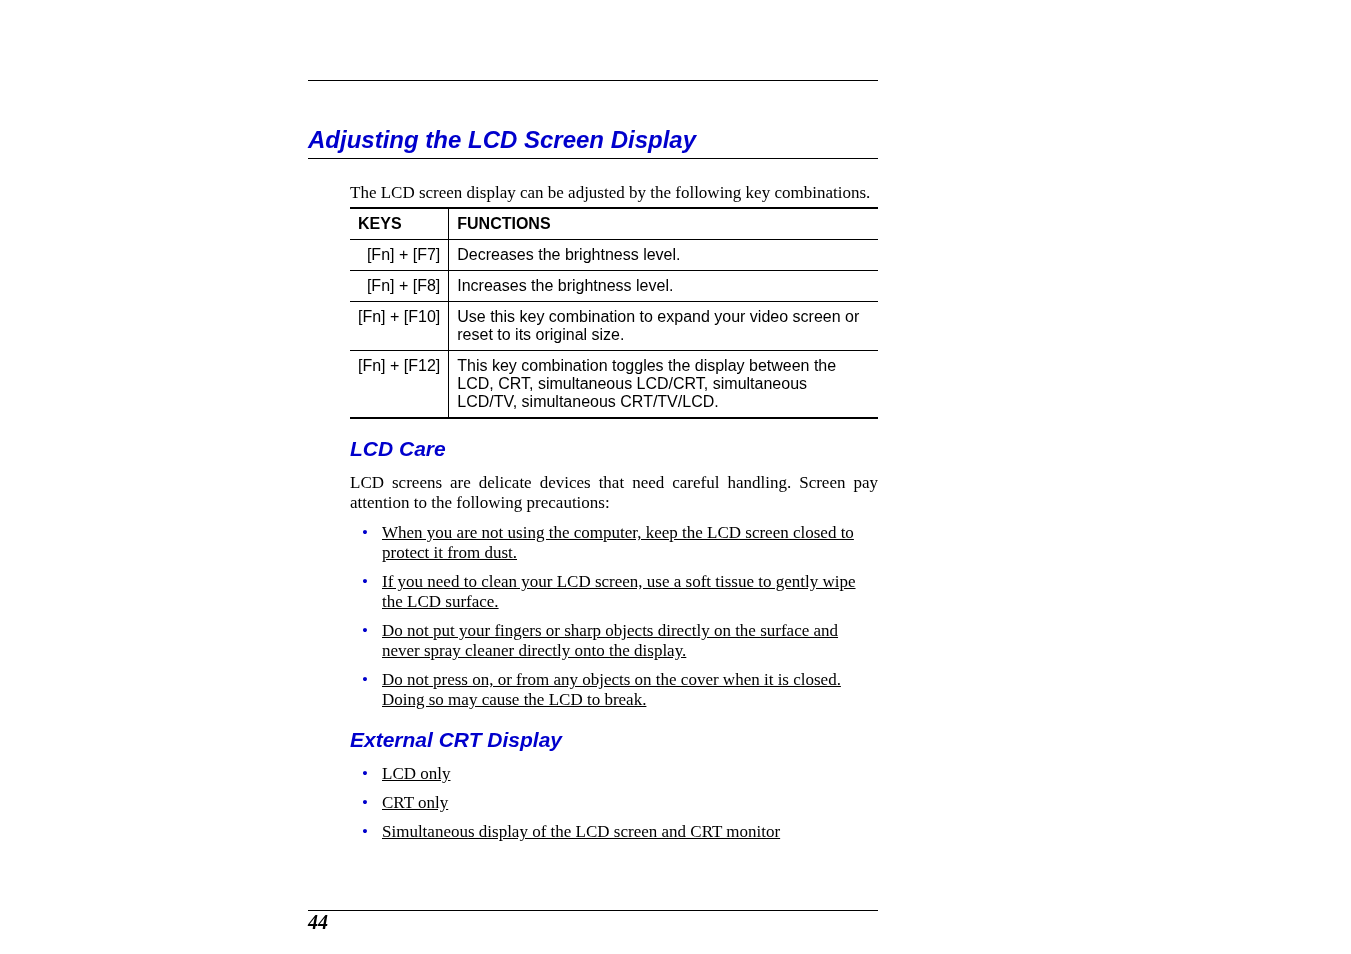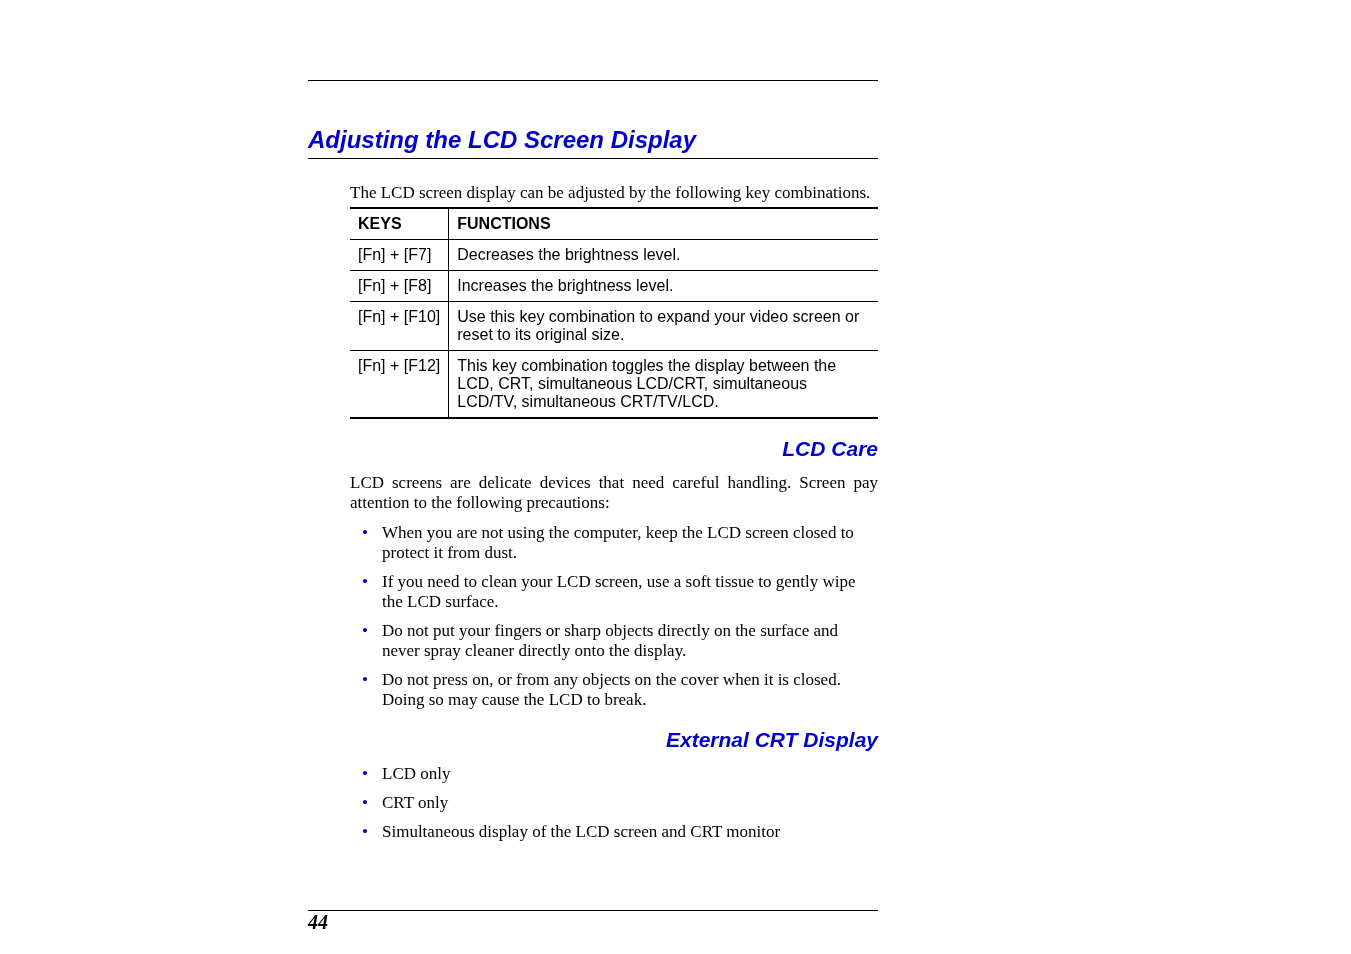--- a/index.html
+++ b/index.html
@@ -50,54 +50,54 @@
   padding: 6px 8px;
   font-weight: bold;
   text-align: left;
 }
 table.functions td {
   border-top: 1px solid #000;
   padding: 6px 8px;
   vertical-align: top;
 }
 table.functions td.key {
-  text-align: left;
+  text-align: right;
   white-space: nowrap;
 }
 table.functions td.sep,
 table.functions th.sep {
   border-left: 1px solid #000;
 }
 table.functions tr:last-child td {
   border-bottom: 2px solid #000;
 }
 .h2 {
   color: #0000cc;
   font-family: Arial, Helvetica, sans-serif;
   font-weight: bold;
   font-style: italic;
   font-size: 21px;
   margin: 18px 0 12px 0;
-  text-align: right;
 }
 .para {
   font-size: 17px;
   margin: 0 0 10px 0;
   text-align: justify;
 }
 ul.b {
   list-style: none;
   padding: 0;
   margin: 0 0 6px 0;
 }
 ul.b li {
   position: relative;
   padding-left: 32px;
   font-size: 17px;
   margin: 8px 0 9px 0;
+  text-decoration: underline;
 }
 ul.b li::before {
   content: "•";
   position: absolute;
   left: 12px;
   top: 0;
   color: #0000cc;
   font-size: 17px;
 }
 .footer {

